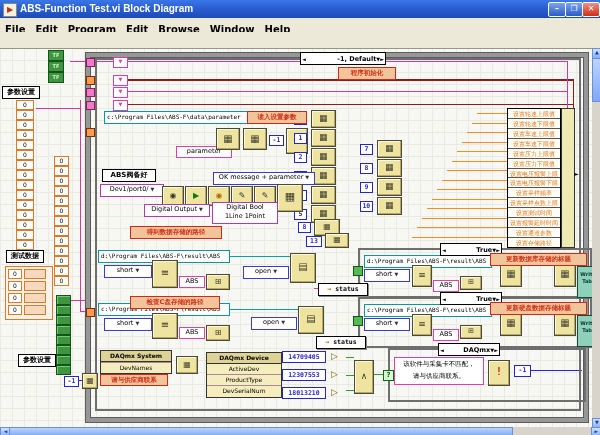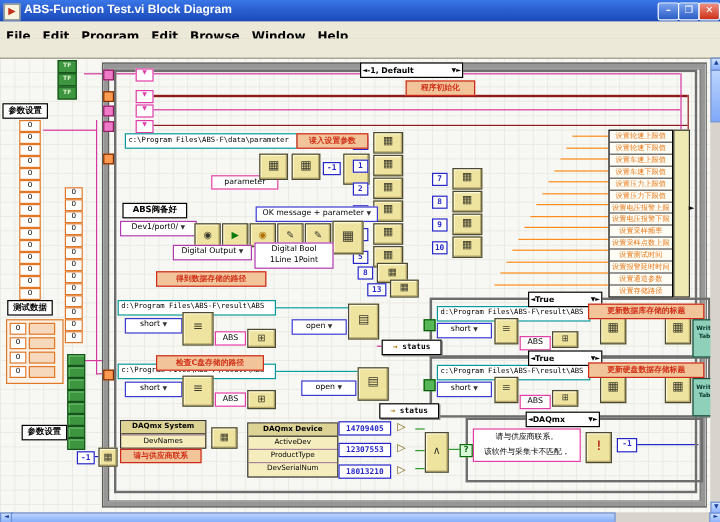--- a/index.html
+++ b/index.html
@@ -27,21 +27,21 @@
     padding:0 2px;white-space:nowrap;overflow:hidden}
   .dd{font-size:5px;color:#333;margin-left:2px}
   
   #diag{left:0;top:48px;width:592px;height:379px;background:#f7f7f3;z-index:0;
     background-image:linear-gradient(#eaeae4 1px,transparent 1px),linear-gradient(90deg,#eaeae4 1px,transparent 1px);
     background-size:12px 12px}
   .loop{border:4px solid #979797;box-shadow:0 0 0 1px #5c5c5c, inset 0 0 0 1px #5c5c5c;z-index:2;background:transparent}
   .struct{border:2px solid #6e6e6e;z-index:2;background:transparent}
   .csel{background:#fff;border:1px solid #000;font:bold 6.5px/10px "DejaVu Sans",sans-serif;
     display:flex;justify-content:space-between;align-items:center;padding:0 1px;z-index:4}
-  .csel .cap{flex:1;text-align:left;white-space:nowrap}
+  .csel .cap{flex:1;text-align:right;white-space:nowrap}
   .tricon{font-size:5px;color:#000}
   .wh{height:1px;z-index:1}
   .wv{width:1px;z-index:1}
   .lbl{background:#fff;border:1px solid #000;color:#000;font:bold 7px/10px "DejaVu Sans",sans-serif;
     text-align:center;white-space:nowrap;overflow:hidden;z-index:3}
   .rlbl{background:#f2c49a;border:1px solid #cc2a1a;color:#d03018;font:bold 6.5px/10px "DejaVu Sans",sans-serif;
     text-align:center;white-space:nowrap;overflow:hidden;z-index:4}
   .path{background:#fff;border:1px solid #0b9898;color:#000;font:6px/10px "DejaVu Sans Mono",monospace;
     white-space:nowrap;overflow:hidden;padding-left:2px;z-index:3}
   .ring{background:#fff;border:1px solid #3a3ad0;font:6.5px/9px "DejaVu Sans",sans-serif;text-align:center;
@@ -433,22 +433,22 @@
 
 <div class="abs struct" style="left:388px;top:348px;width:194px;height:50px"></div>
 <div class="abs csel" style="left:438px;top:343px;width:58px;height:11px">
   <span class="tricon">◄</span>
   <span class="cap">DAQmx</span>
   <span class="tricon">▼</span>
   <span class="tricon">►</span>
 </div>
 <div class="abs qbox" style="left:383px;top:370px;width:9px;height:9px">?</div>
 <div class="abs str" style="left:394px;top:357px;width:88px;height:26px;line-height:12px">
+  <span style="display:block">该软件与采集卡不匹配，</span>
   <span style="display:block">请与供应商联系。</span>
-  <span style="display:block">该软件与采集卡不匹配，</span>
 </div>
 <div class="abs fnode" style="left:488px;top:360px;width:20px;height:24px;font-size:11px;line-height:22px;color:#a00">!</div>
 <div class="abs num" style="left:514px;top:365px;width:15px;height:10px">-1</div>
 <i class="abs wh" style="left:530px;top:370px;width:52px;background:#2626c8"></i>
 
 <div class="abs sb" style="left:592px;top:48px;width:8px;height:379px"></div>
 <div class="abs sbtn" style="left:592px;top:48px;width:8px;height:9px">▲</div>
 <div class="abs sthumb" style="left:592px;top:58px;width:8px;height:42px"></div>
 <div class="abs sbtn" style="left:592px;top:418px;width:8px;height:9px">▼</div>
 <div class="abs sb" style="left:0;top:427px;width:600px;height:8px"></div>

